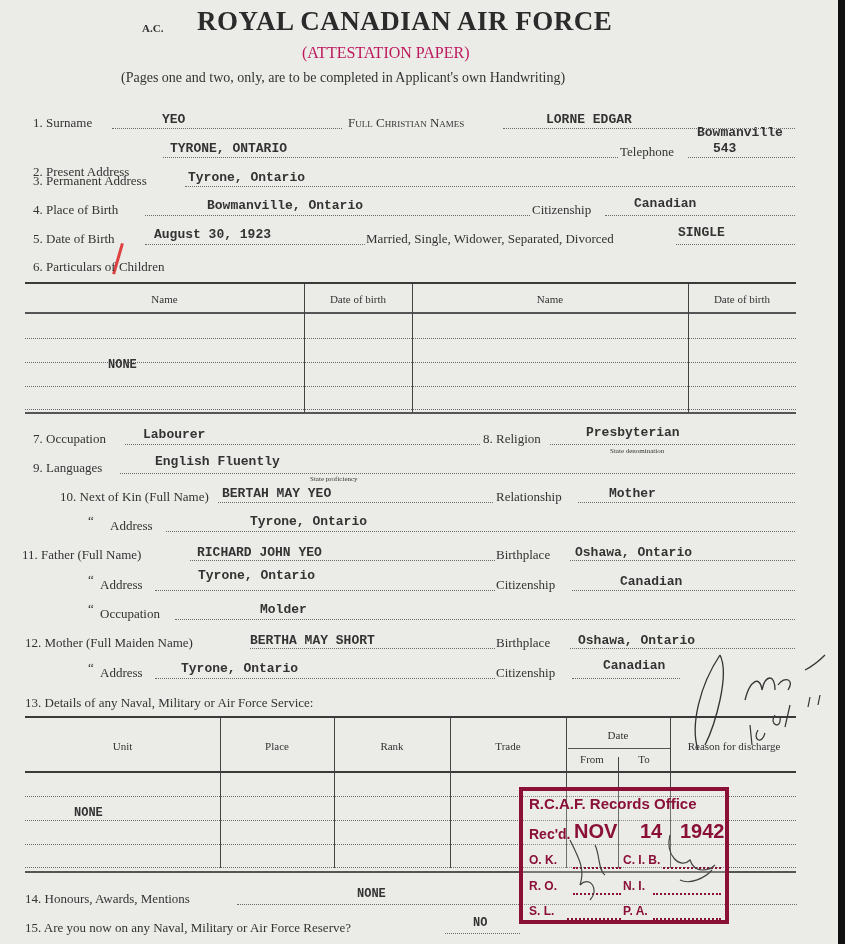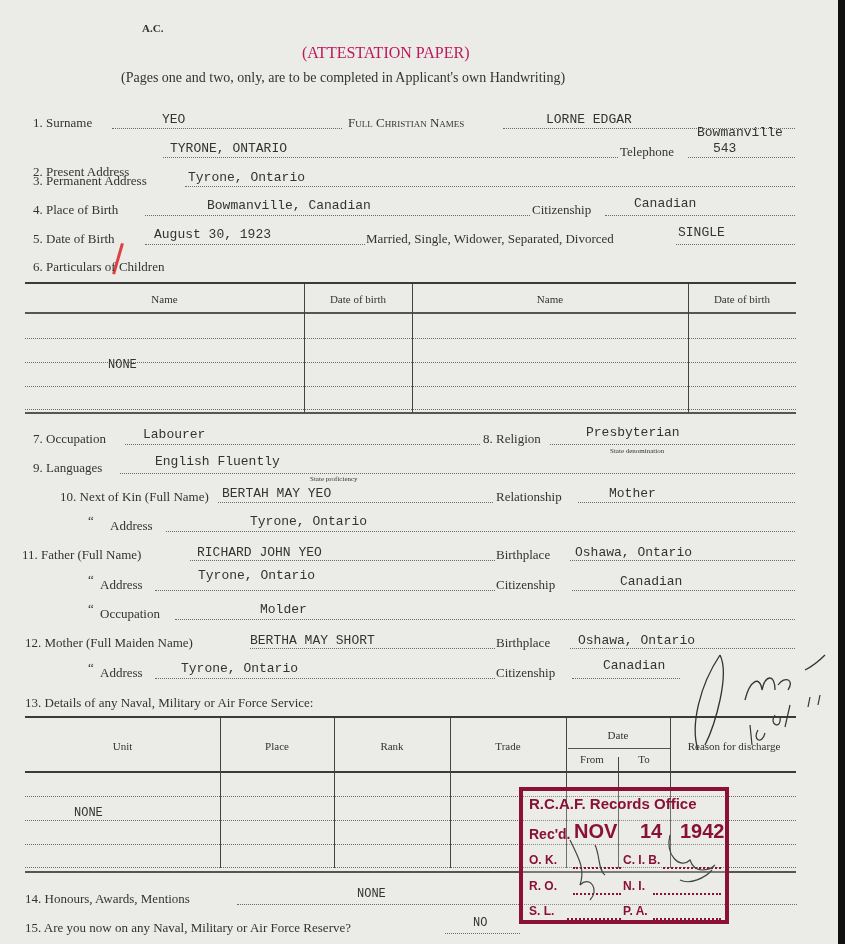--- a/index.html
+++ b/index.html
@@ -6,37 +6,38 @@
   body{width:845px;height:944px;position:relative;overflow:hidden;background:#e9e9e6;font-family:"DejaVu Serif","Liberation Serif",serif;color:#2a2a2a;}
   .page{position:absolute;left:0;top:0;width:838px;height:944px;background:#ebebe8;}
   .edge{position:absolute;left:838px;top:0;width:7px;height:944px;background:#111;}
   .abs{position:absolute;white-space:nowrap;}
   .hdr1{font-family:"Liberation Serif",serif;font-weight:bold;font-size:27px;letter-spacing:0.5px;color:#2b2b2b;}
   .hdr2{font-family:"Liberation Serif",serif;font-size:16px;color:#be185d;}
   .hdr3{font-family:"Liberation Serif",serif;font-size:14px;color:#333;}
   .ac{font-family:"Liberation Serif",serif;font-size:11px;font-weight:bold;color:#333;}
   .lbl{font-family:"Liberation Serif",serif;font-size:13px;color:#333;}
   .tiny{font-family:"Liberation Serif",serif;font-size:7px;color:#333;}
-  .val{font-family:"Liberation Mono","DejaVu Sans Mono",monospace;font-size:13px;font-weight:normal;color:#333;}
+  .val{font-family:"Liberation Mono","DejaVu Sans Mono",monospace;font-size:13px;font-weight:bold;color:#333;}
   .dots{position:absolute;height:0;border-bottom:1px dotted #6a6a6a;}
   .rule{position:absolute;height:2px;background:#3a3a3a;}
   .rule-thin{position:absolute;height:1px;background:#555;}
   .vline{position:absolute;width:1px;background:#444;}
   .th{font-family:"Liberation Serif",serif;font-size:11px;color:#333;text-align:center;position:absolute;}
   .stamp{position:absolute;left:519px;top:787px;width:210px;height:137px;border:4px solid #8a1038;box-sizing:border-box;color:#8a1038;font-family:"Liberation Sans","DejaVu Sans",sans-serif;background:rgba(235,235,232,0.25);}
   .stamp .line{position:absolute;white-space:nowrap;font-weight:bold;}
   .redmark{position:absolute;left:121px;top:243px;width:3px;height:32px;background:#d22;transform:rotate(16deg);transform-origin:top left;opacity:0.85;}
   .sig{position:absolute;}
 </style>
 </head>
 <body>
 
 <div class="page">
 
   <span class="abs ac" style="left:100px;top:22px;margin-left:42px;">A.C.</span>
+  <span class="abs hdr1" style="left:197px;top:6px;">ROYAL CANADIAN AIR FORCE</span>
   <span class="abs hdr2" style="left:302px;top:44px;">(ATTESTATION PAPER)</span>
   <span class="abs hdr3" style="left:121px;top:70px;">(Pages one and two, only, are to be completed in Applicant's own Handwriting)</span>
 
   <span class="abs lbl" style="left:33px;top:115px;">1. Surname</span>
   <div class="dots" style="left:112px;top:128px;width:230px;"></div>
   <span class="abs val" style="left:162px;top:112px;">YEO</span>
   <span class="abs lbl" style="left:348px;top:115px;font-variant:small-caps;">Full Christian Names</span>
   <div class="dots" style="left:503px;top:128px;width:292px;"></div>
   <span class="abs val" style="left:546px;top:112px;">LORNE EDGAR</span>
 
@@ -47,21 +48,21 @@
   <span class="abs lbl" style="left:620px;top:144px;">Telephone</span>
   <div class="dots" style="left:688px;top:157px;width:107px;"></div>
   <span class="abs val" style="left:713px;top:141px;">543</span>
 
   <span class="abs lbl" style="left:33px;top:173px;">3. Permanent Address</span>
   <div class="dots" style="left:185px;top:186px;width:610px;"></div>
   <span class="abs val" style="left:188px;top:170px;">Tyrone, Ontario</span>
 
   <span class="abs lbl" style="left:33px;top:202px;">4. Place of Birth</span>
   <div class="dots" style="left:145px;top:215px;width:385px;"></div>
-  <span class="abs val" style="left:207px;top:198px;">Bowmanville, Canadian</span>
+  <span class="abs val" style="left:207px;top:198px;">Bowmanville, Ontario</span>
   <span class="abs lbl" style="left:532px;top:202px;">Citizenship</span>
   <div class="dots" style="left:605px;top:215px;width:190px;"></div>
   <span class="abs val" style="left:634px;top:196px;">Canadian</span>
 
   <span class="abs lbl" style="left:33px;top:231px;">5. Date of Birth</span>
   <div class="dots" style="left:145px;top:244px;width:220px;"></div>
   <span class="abs val" style="left:154px;top:227px;">August 30, 1923</span>
   <span class="abs lbl" style="left:366px;top:231px;">Married, Single, Widower, Separated, Divorced</span>
   <div class="dots" style="left:676px;top:244px;width:119px;"></div>
   <span class="abs val" style="left:678px;top:225px;">SINGLE</span>

